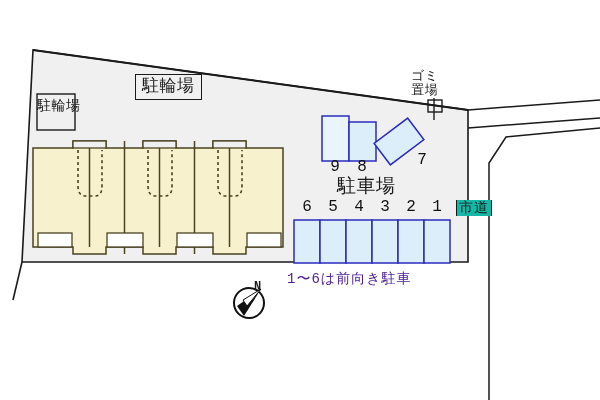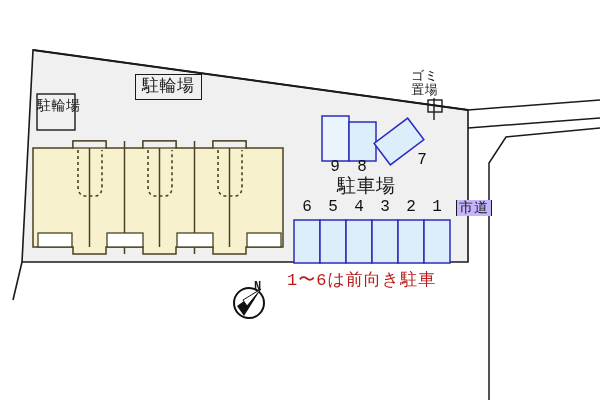--- a/index.html
+++ b/index.html
@@ -49,25 +49,25 @@
     line-height: 1.05;
     text-align: center;
     letter-spacing: 0.5px;
   }
   .shido-label {
     font-size: 14px;
     letter-spacing: 1px;
     border-left: 1.6px solid #1a1a1a;
     border-right: 1.6px solid #1a1a1a;
     padding: 1px 2px;
-    background: #c4b5fd;
+    background: #14b8a6;
   }
   .note-red {
-    font-size: 17px;
-    color: #b91c1c;
+    font-size: 14px;
+    color: #4c1d95;
     letter-spacing: 1px;
   }
   .bike-small-label {
     font-size: 14px;
     letter-spacing: 0.5px;
   }
 </style>
 </head>
 <body>
 

